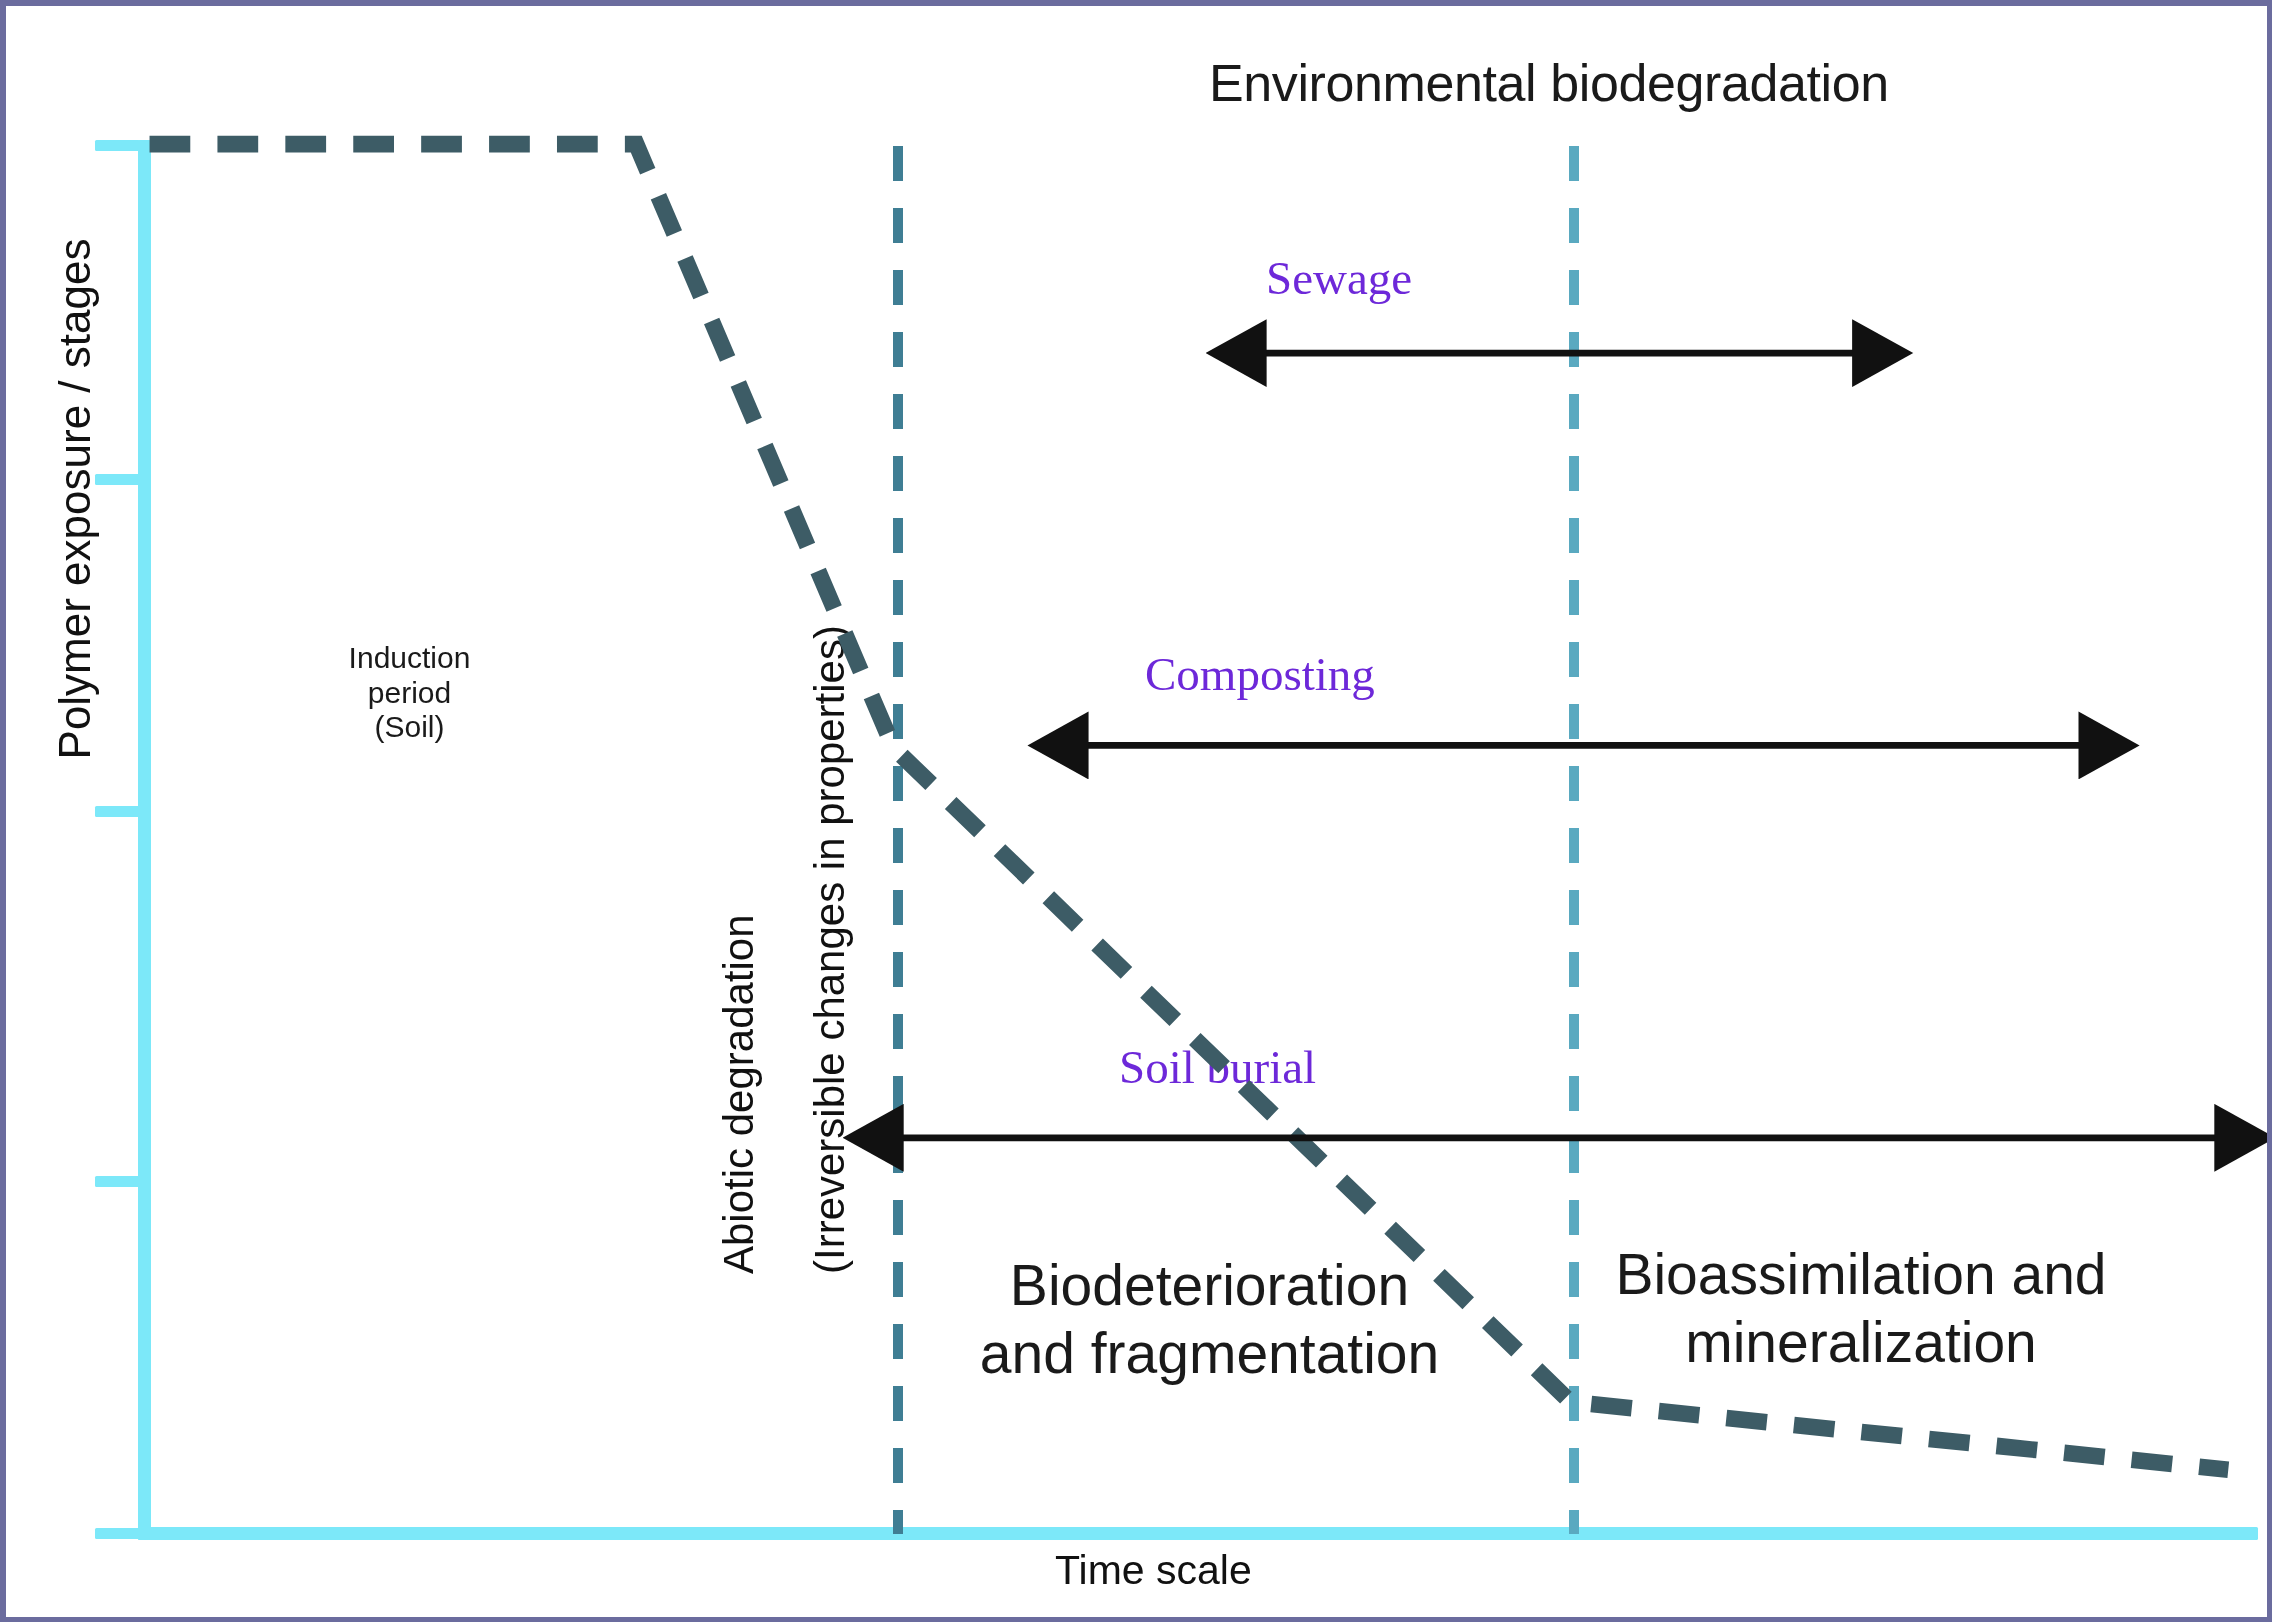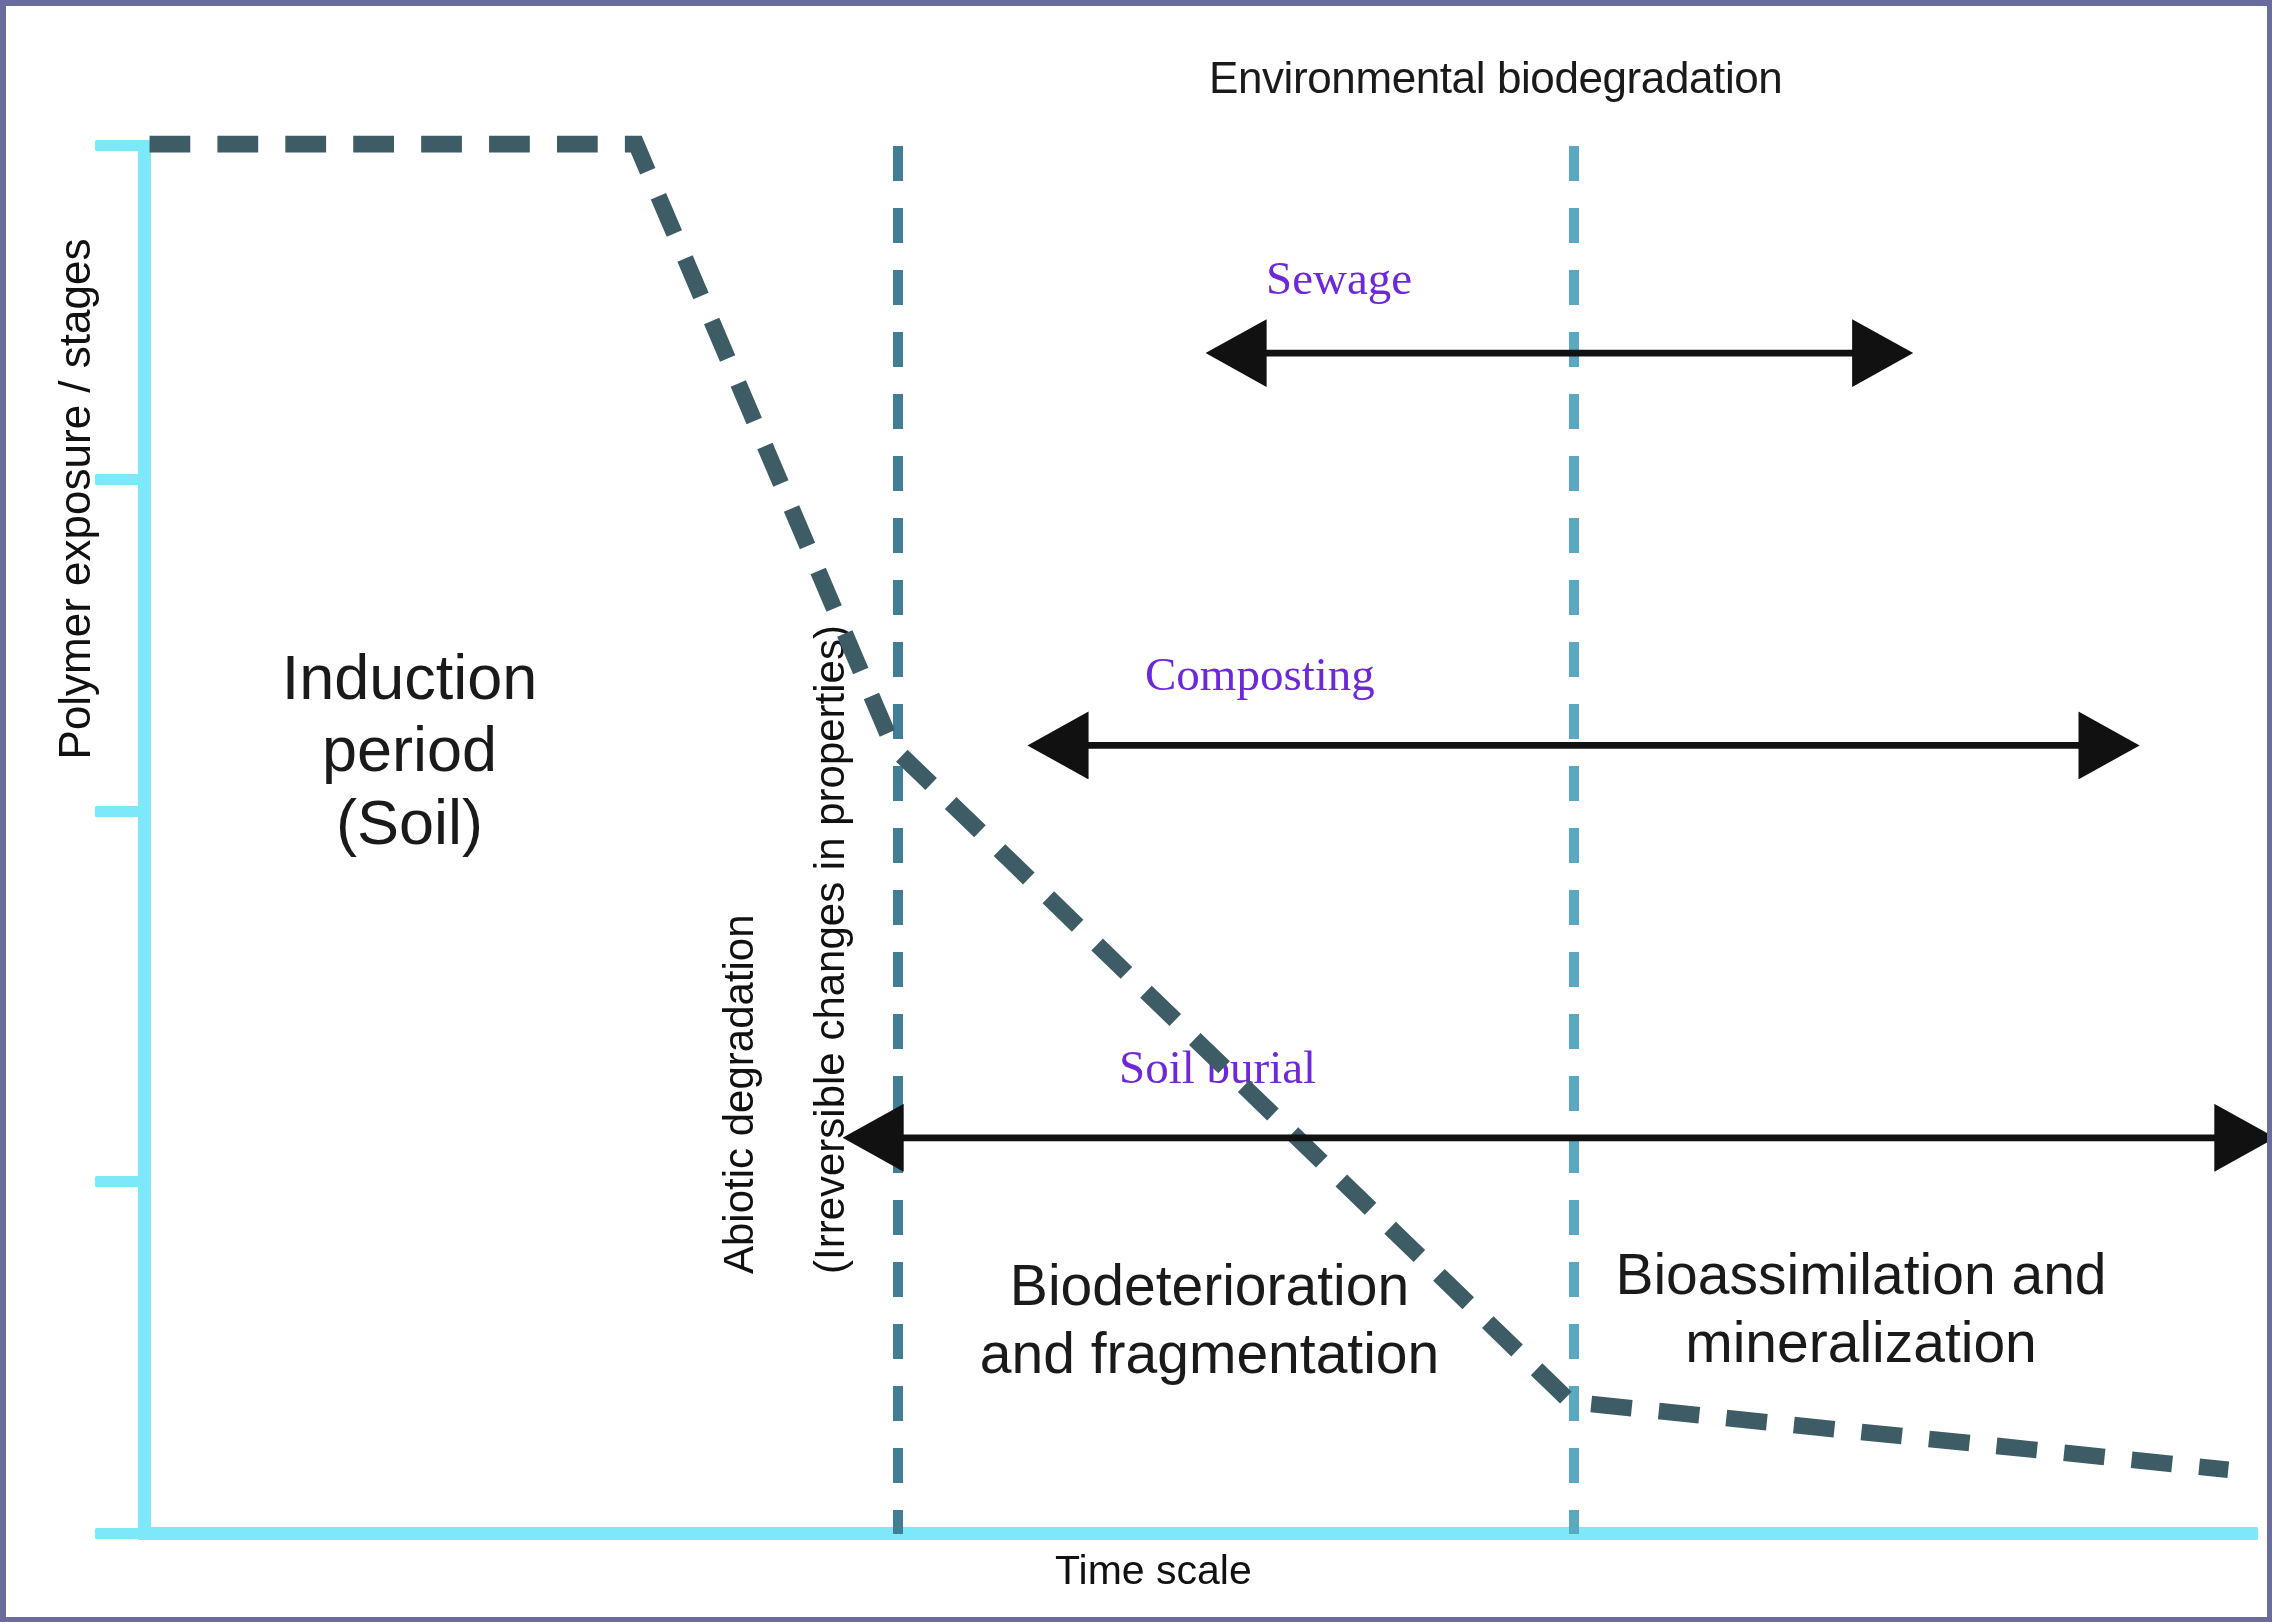--- a/index.html
+++ b/index.html
@@ -33,21 +33,21 @@
     position:absolute;
     left:-43px;
     width:45px;height:11.3px;
     background:#7ce8f9;
     border-radius:1.5px;
   }
 
   
   #chart-title{
     left:1203px; top:47px;
-    font-size:44px; color:#1a1a1a;
+    font-size:52px; color:#1a1a1a;
     letter-spacing:-0.4px;
     white-space:nowrap;
   }
   #y-axis-label{
     left:-226px; top:468px;
     width:589px;
     transform:rotate(-90deg);
     transform-origin:center center;
     text-align:center;
     font-size:44px; color:#111111;
@@ -56,21 +56,21 @@
   #x-axis-label{
     left:1049px; top:1541px;
     font-size:41px; color:#111111;
     white-space:nowrap;
   }
 
   #induction-label{
     left:226px; top:635px;
     width:355px;
     text-align:center;
-    font-size:63px; line-height:1.15;
+    font-size:30px; line-height:1.15;
     color:#1a1a1a;
   }
 
   
   .vlabel{
     font-size:42px;
     color:#111111;
     white-space:nowrap;
     transform-origin:left top;
   }

